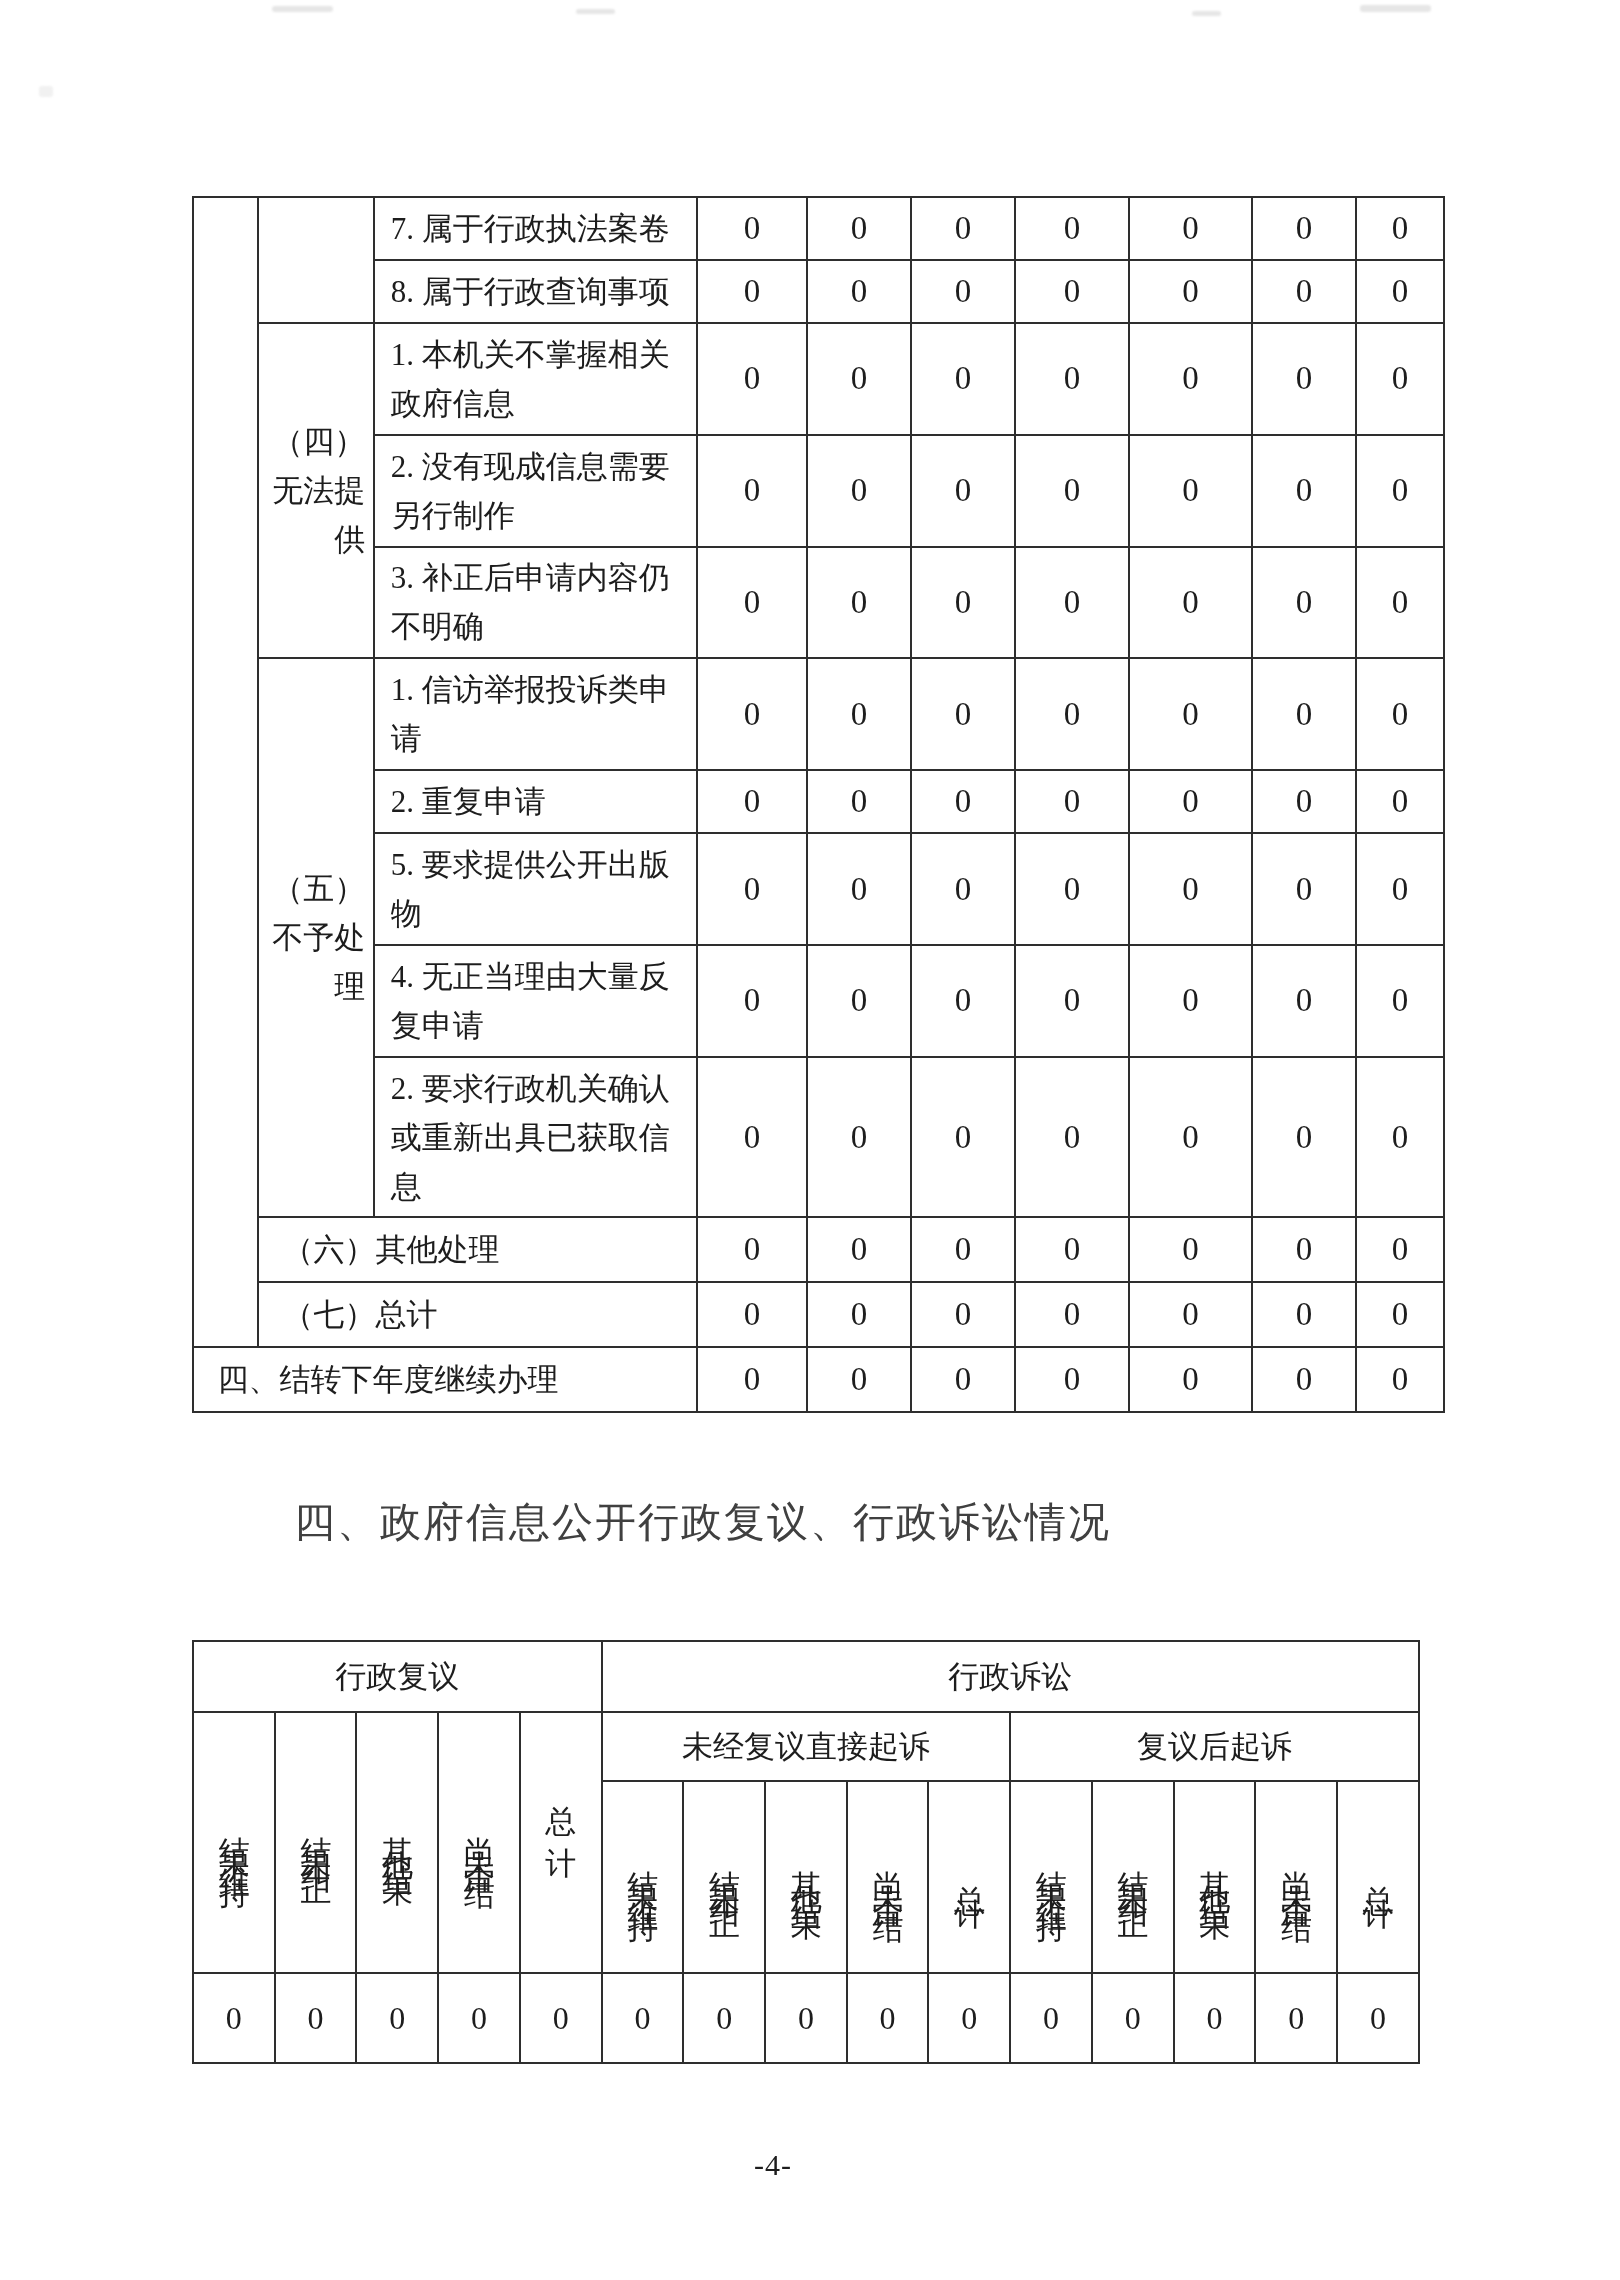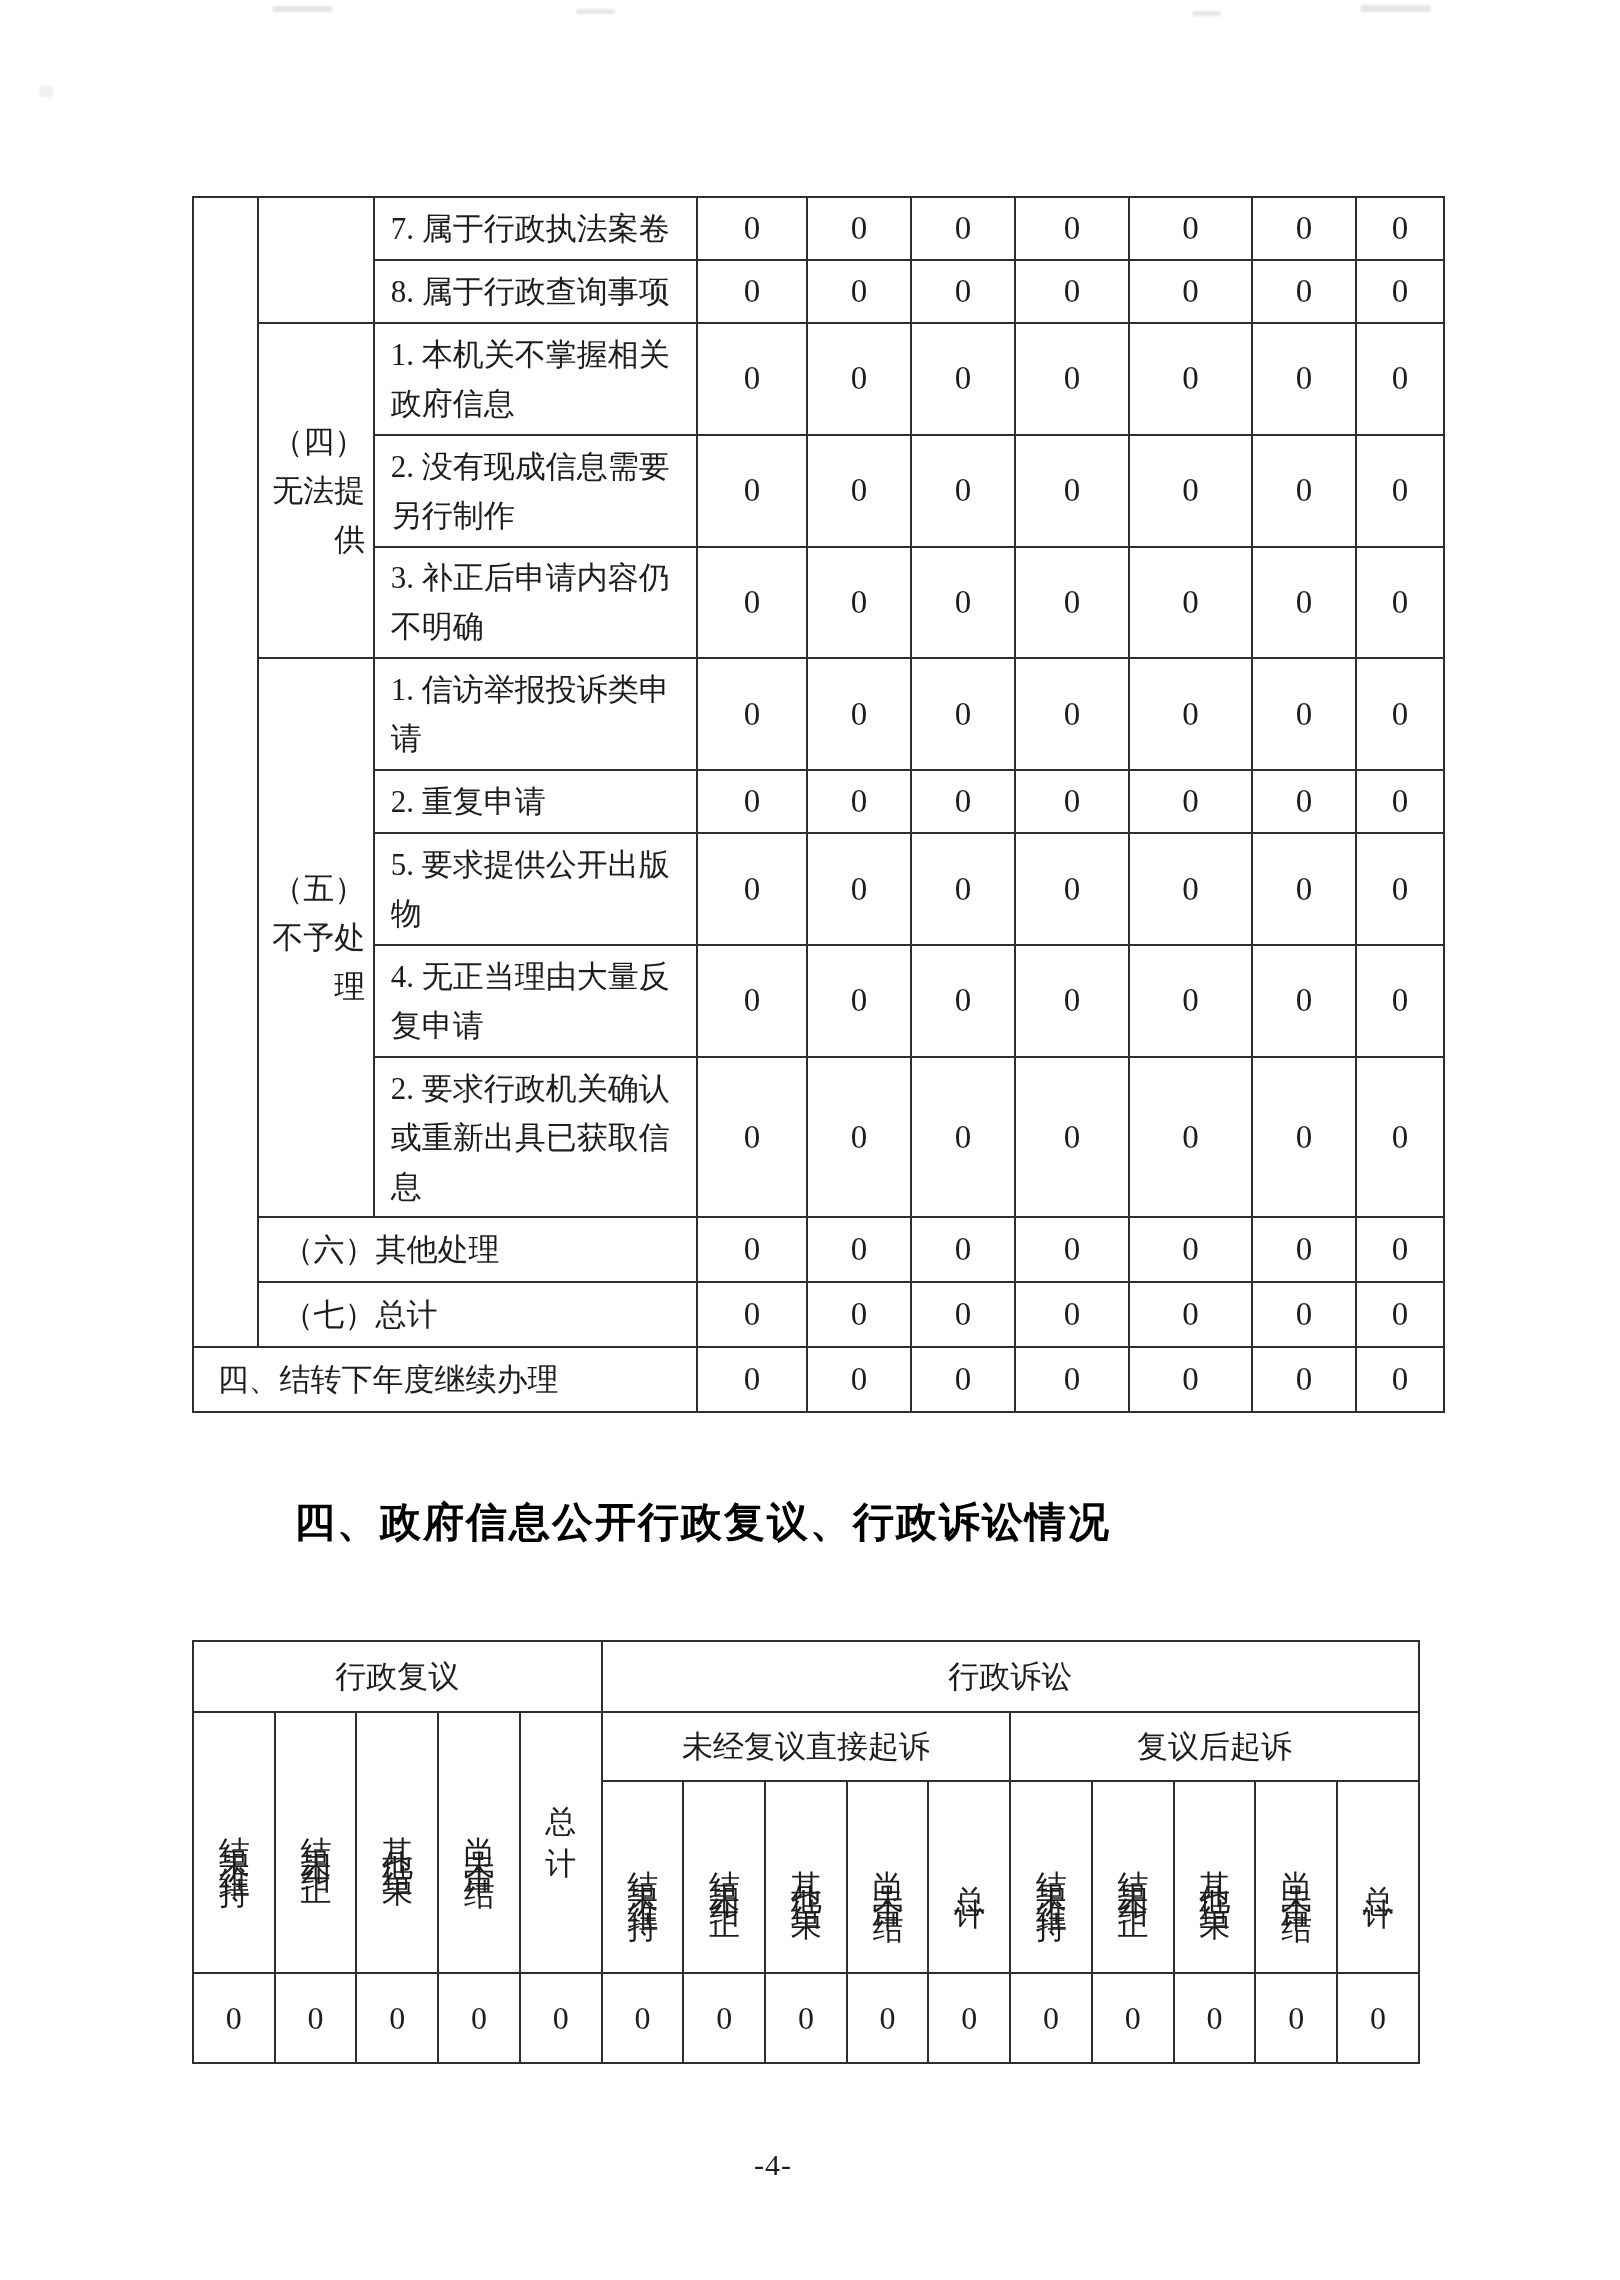--- a/index.html
+++ b/index.html
@@ -29,21 +29,21 @@
   .t1 tr.lh1{height:63px;}
   .t1 tr.lh2{height:110px;}
   .t1 tr.lh3{height:159px;}
   .t1 tr.lhs{height:65px;}
   .t1 td.widelbl{text-align:left;padding:5.9px 7.8px 5.9px 23.5px;border-radius:8px;}
 
   
   .heading{
     margin:82px 0 0 294px;
     font-family:"Liberation Sans","DejaVu Sans",sans-serif;
-    font-weight:bold;font-size:41px;letter-spacing:2px;color:#000000;
+    font-weight:normal;font-size:41px;letter-spacing:2px;color:#404040;
   }
 
   
   .t2{margin:90px 0 0 192px;width:1228px;font-size:31px;}
   .t2 td{text-align:center;padding:12px;}
   .t2 tr.th1{height:71px;}
   .t2 tr.th2{height:69px;}
   .t2 tr.th3{height:192px;}
   .t2 tr.tdata{height:90px;}
   .t2 td.num{font-size:32px;}

